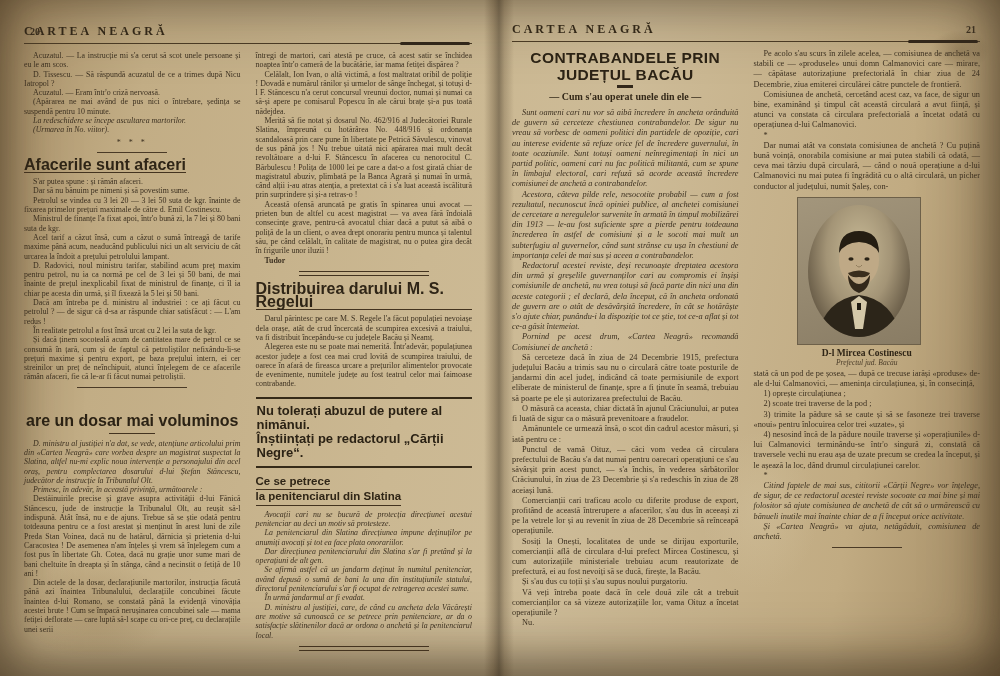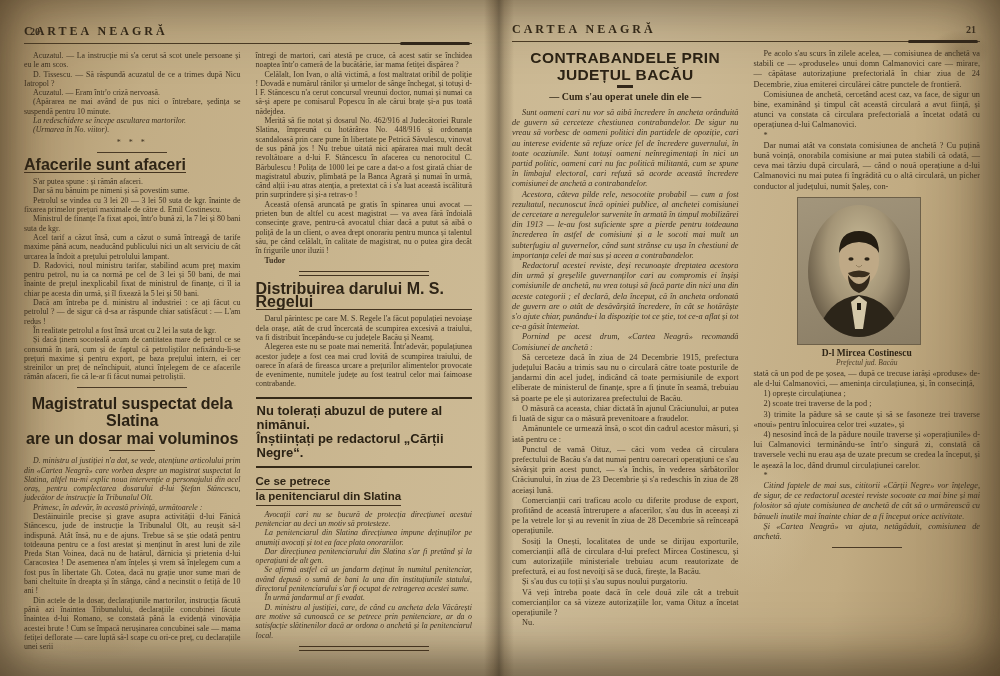--- a/index.html
+++ b/index.html
@@ -128,21 +128,21 @@
       <p class="b">Petrolul se vindea cu 3 lei 20 — 3 lei 50 suta de kgr. înainte de fixarea primelor prețuri maximale de către d. Emil Costinescu.</p>
       <p class="b">Ministrul de finanțe l'a fixat apoi, într'o bună zi, la 7 lei și 80 bani suta de kgr.</p>
       <p class="b">Acel tarif a căzut însă, cum a căzut o sumă întreagă de tarife maxime până acum, neaducând publicului nici un alt serviciu de cât urcarea la îndoit a prețului petrolului lampant.</p>
       <p class="b">D. Radovici, noul ministru tarifar, stabilind acum preț maxim pentru petrol, nu ia ca normă pe cel de 3 lei și 50 bani, de mai înainte de prețul inexplicabil fixat de ministrul de finanțe, ci îl ia chiar pe acesta din urmă, și îl fixează la 5 lei și 50 bani.</p>
       <p class="b">Dacă am întreba pe d. ministru al industriei : ce ați făcut cu petrolul ? — de sigur că d-sa ar răspunde chiar satisfăcut : — L'am redus !</p>
       <p class="b">În realitate petrolul a fost însă urcat cu 2 lei la suta de kgr.</p>
       <p class="b">Și dacă ținem socoteală acum de cantitatea mare de petrol ce se consumă în țară, cum și de faptul că petroliștilor nefixându-li-se prețuri maxime și pentru export, pe baza prețului intern, ei cer streinilor un preț de neînchipuit, atunci înțelegem de ce afacerile rămân afaceri, fie că le-ar fi făcut numai petroliștii.</p>
       <div class="div-line"></div>
 
       <h2 class="big-h">
-        <span>Magistratul suspectat dela Slatina</span><br>
+        <br>
         <span>are un dosar mai voluminos</span>
       </h2>
       <div class="under-orn"></div>
       <p class="b i">D. ministru al justiției n'a dat, se vede, atențiune articolului prim din «Cartea Neagră» care vorbea despre un magistrat suspectat la Slatina, altfel nu-mi explic noua intervenție a personajului din acel oraș, pentru complectarea dosarului d-lui Ștefan Stăncescu, judecător de instrucție la Tribunalul Olt.</p>
       <p class="b i">Primesc, în adevăr, în această privință, următoarele :</p>
       <p class="b">Destăinuirile precise și grave asupra activității d-lui Fănică Stăncescu, jude de instrucție la Tribunalul Olt, au reușit să-l indispună. Atât însă, nu e de ajuns. Trebue să se știe odată pentru totdeauna pentru ce a fost arestat și menținut în arest luni de zile Preda Stan Voinea, dacă nu de hatărul, dărnicia și prietenia d-lui Caracostea ! De asemenea n'am înțeles și vrem să înțelegem cum a fost pus în libertate Gh. Cotea, dacă nu grație unor sume mari de bani cheltuite în dreapta și în stânga, când a necinstit o fetiță de 10 ani !</p>
       <p class="b">Din actele de la dosar, declarațiunile martorilor, instrucția făcută până azi înaintea Tribunalului, declarațiile concubinei făcute înaintea d-lui Romano, se constată până la evidență vinovăția acestei brute ! Cum se împacă nerușinarea concubinei sale — mama fetiței deflorate — care luptă să-l scape cu ori-ce preț, cu declarațiile unei serii</p>
     </div>
 
     <div class="col">

